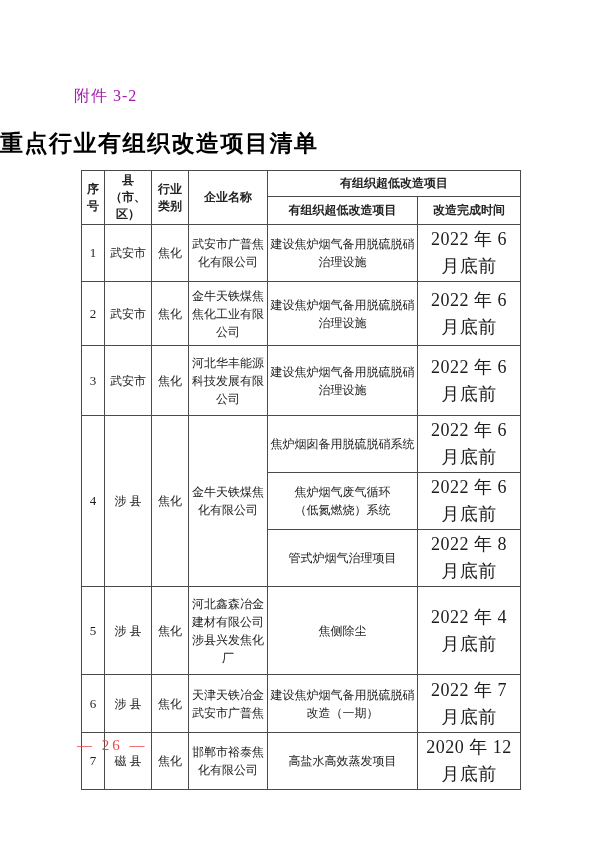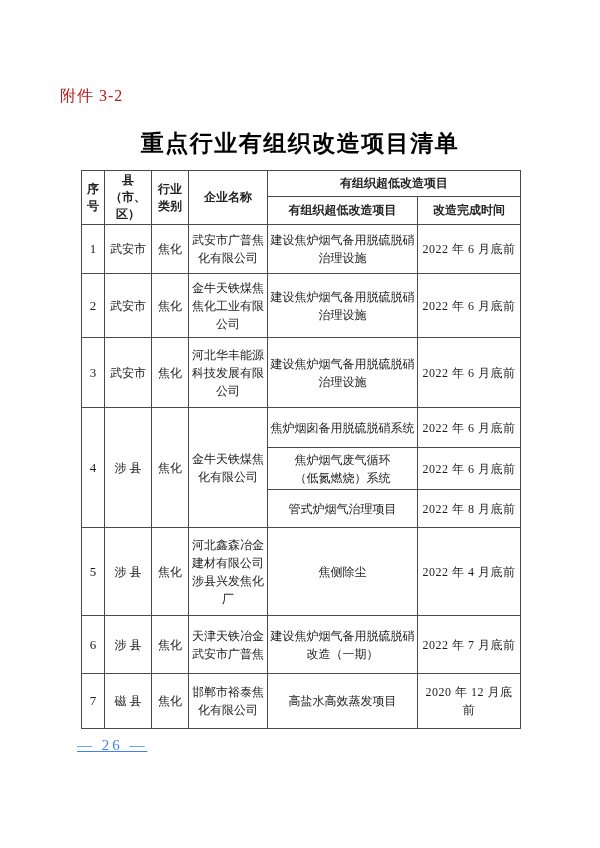--- a/index.html
+++ b/index.html
@@ -10,30 +10,29 @@
     color: #1c1c1c;
     position: relative;
     overflow: hidden;
   }
   .page {
     position: absolute; inset: 0;
     background: #ffffff;
   }
   .attachment {
     position: absolute;
-    left: 60px; top: 86px;
+    left: 74px; top: 86px;
     font-size: 16px;
     letter-spacing: 1px;
-    color: #b91c1c;
+    color: #a21caf;
   }
   .doc-title {
     position: absolute;
     left: 0; top: 128px;
     width: 600px;
-    text-align: center;
     font-size: 23px;
     font-weight: bold;
     letter-spacing: 1.5px;
     color: #000000;
     font-family: "Liberation Serif", "DejaVu Serif", serif;
   }
   table.main-table {
     position: absolute;
     left: 81px; top: 170px;
     border-collapse: collapse;
@@ -51,33 +50,32 @@
     color: #1c1c1c;
   }
   .main-table th {
     font-family: "Liberation Sans", "DejaVu Sans", sans-serif;
     font-weight: bold;
     font-size: 12px;
     line-height: 1.4;
     color: #222222;
   }
   .main-table td.date-cell {
-    font-size: 12px;
+    font-size: 18px;
     letter-spacing: 0.5px;
   }
   .main-table td.seq-cell {
     font-size: 13px;
   }
   .page-number {
     position: absolute;
     left: 77px; top: 737px;
     font-size: 15px;
     letter-spacing: 3px;
-    color: #3b82f6;
-    text-decoration: underline;
+    color: #ef4444;
   }
 </style>
 </head>
 <body>
 
 <div class="page">
 
   <div class="attachment">附件 3-2</div>
 
   <div class="doc-title">重点行业有组织改造项目清单</div>

